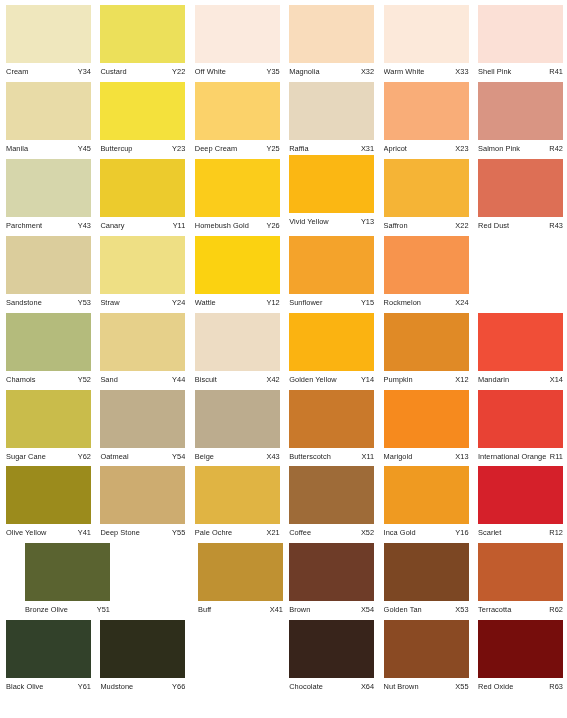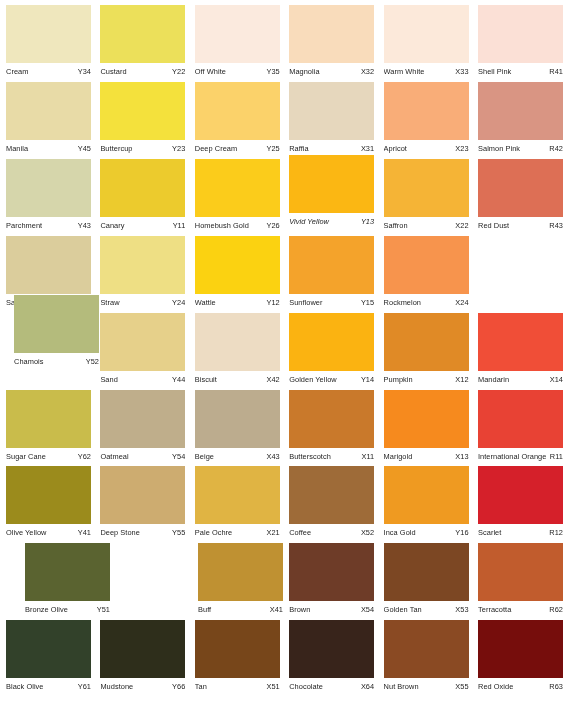--- a/index.html
+++ b/index.html
@@ -153,21 +153,21 @@
         <span class="swatch-code">Y11</span>
       </div>
     </div>
     <div class="swatch-cell" style="left: 194.8px; top: 158.8px;">
       <div class="swatch-chip" style="background-color: rgb(251, 204, 27);"></div>
       <div class="swatch-label">
         <span class="swatch-name">Homebush Gold</span>
         <span class="swatch-code">Y26</span>
       </div>
     </div>
-    <div class="swatch-cell" style="left: 289.2px; top: 155px; font-style: italic;">
+    <div class="swatch-cell" style="left: 289.2px; top: 155px;">
       <div class="swatch-chip" style="background-color: rgb(251, 183, 19);"></div>
       <div class="swatch-label">
         <span class="swatch-name">Vivid Yellow</span>
         <span class="swatch-code">Y13</span>
       </div>
     </div>
     <div class="swatch-cell" style="left: 383.6px; top: 158.8px;">
       <div class="swatch-chip" style="background-color: rgb(245, 180, 54);"></div>
       <div class="swatch-label">
         <span class="swatch-name">Saffron</span>
@@ -209,21 +209,21 @@
         <span class="swatch-code">Y15</span>
       </div>
     </div>
     <div class="swatch-cell" style="left: 383.6px; top: 235.7px;">
       <div class="swatch-chip" style="background-color: rgb(247, 148, 77);"></div>
       <div class="swatch-label">
         <span class="swatch-name">Rockmelon</span>
         <span class="swatch-code">X24</span>
       </div>
     </div>
-    <div class="swatch-cell" style="left: 6px; top: 295px; margin-left: 8px;">
+    <div class="swatch-cell" style="left: 6px; top: 313px;">
       <div class="swatch-chip" style="background-color: rgb(180, 187, 124);"></div>
       <div class="swatch-label">
         <span class="swatch-name">Chamois</span>
         <span class="swatch-code">Y52</span>
       </div>
     </div>
     <div class="swatch-cell" style="left: 100.4px; top: 312.6px;">
       <div class="swatch-chip" style="background-color: rgb(230, 208, 138);"></div>
       <div class="swatch-label">
         <span class="swatch-name">Sand</span>
@@ -382,27 +382,20 @@
       <div class="swatch-label">
         <span class="swatch-name">Black Olive</span>
         <span class="swatch-code">Y61</span>
       </div>
     </div>
     <div class="swatch-cell" style="left: 100.4px; top: 620.2px;">
       <div class="swatch-chip" style="background-color: rgb(46, 46, 27);"></div>
       <div class="swatch-label">
         <span class="swatch-name">Mudstone</span>
         <span class="swatch-code">Y66</span>
-      </div>
-    </div>
-    <div class="swatch-cell" style="left: 194.8px; top: 620.2px;">
-      <div class="swatch-chip" style="background-color: rgb(119, 70, 26);"></div>
-      <div class="swatch-label">
-        <span class="swatch-name">Tan</span>
-        <span class="swatch-code">X51</span>
       </div>
     </div>
     <div class="swatch-cell" style="left: 289.2px; top: 620.2px;">
       <div class="swatch-chip" style="background-color: rgb(56, 36, 27);"></div>
       <div class="swatch-label">
         <span class="swatch-name">Chocolate</span>
         <span class="swatch-code">X64</span>
       </div>
     </div>
     <div class="swatch-cell" style="left: 383.6px; top: 620.2px;">

